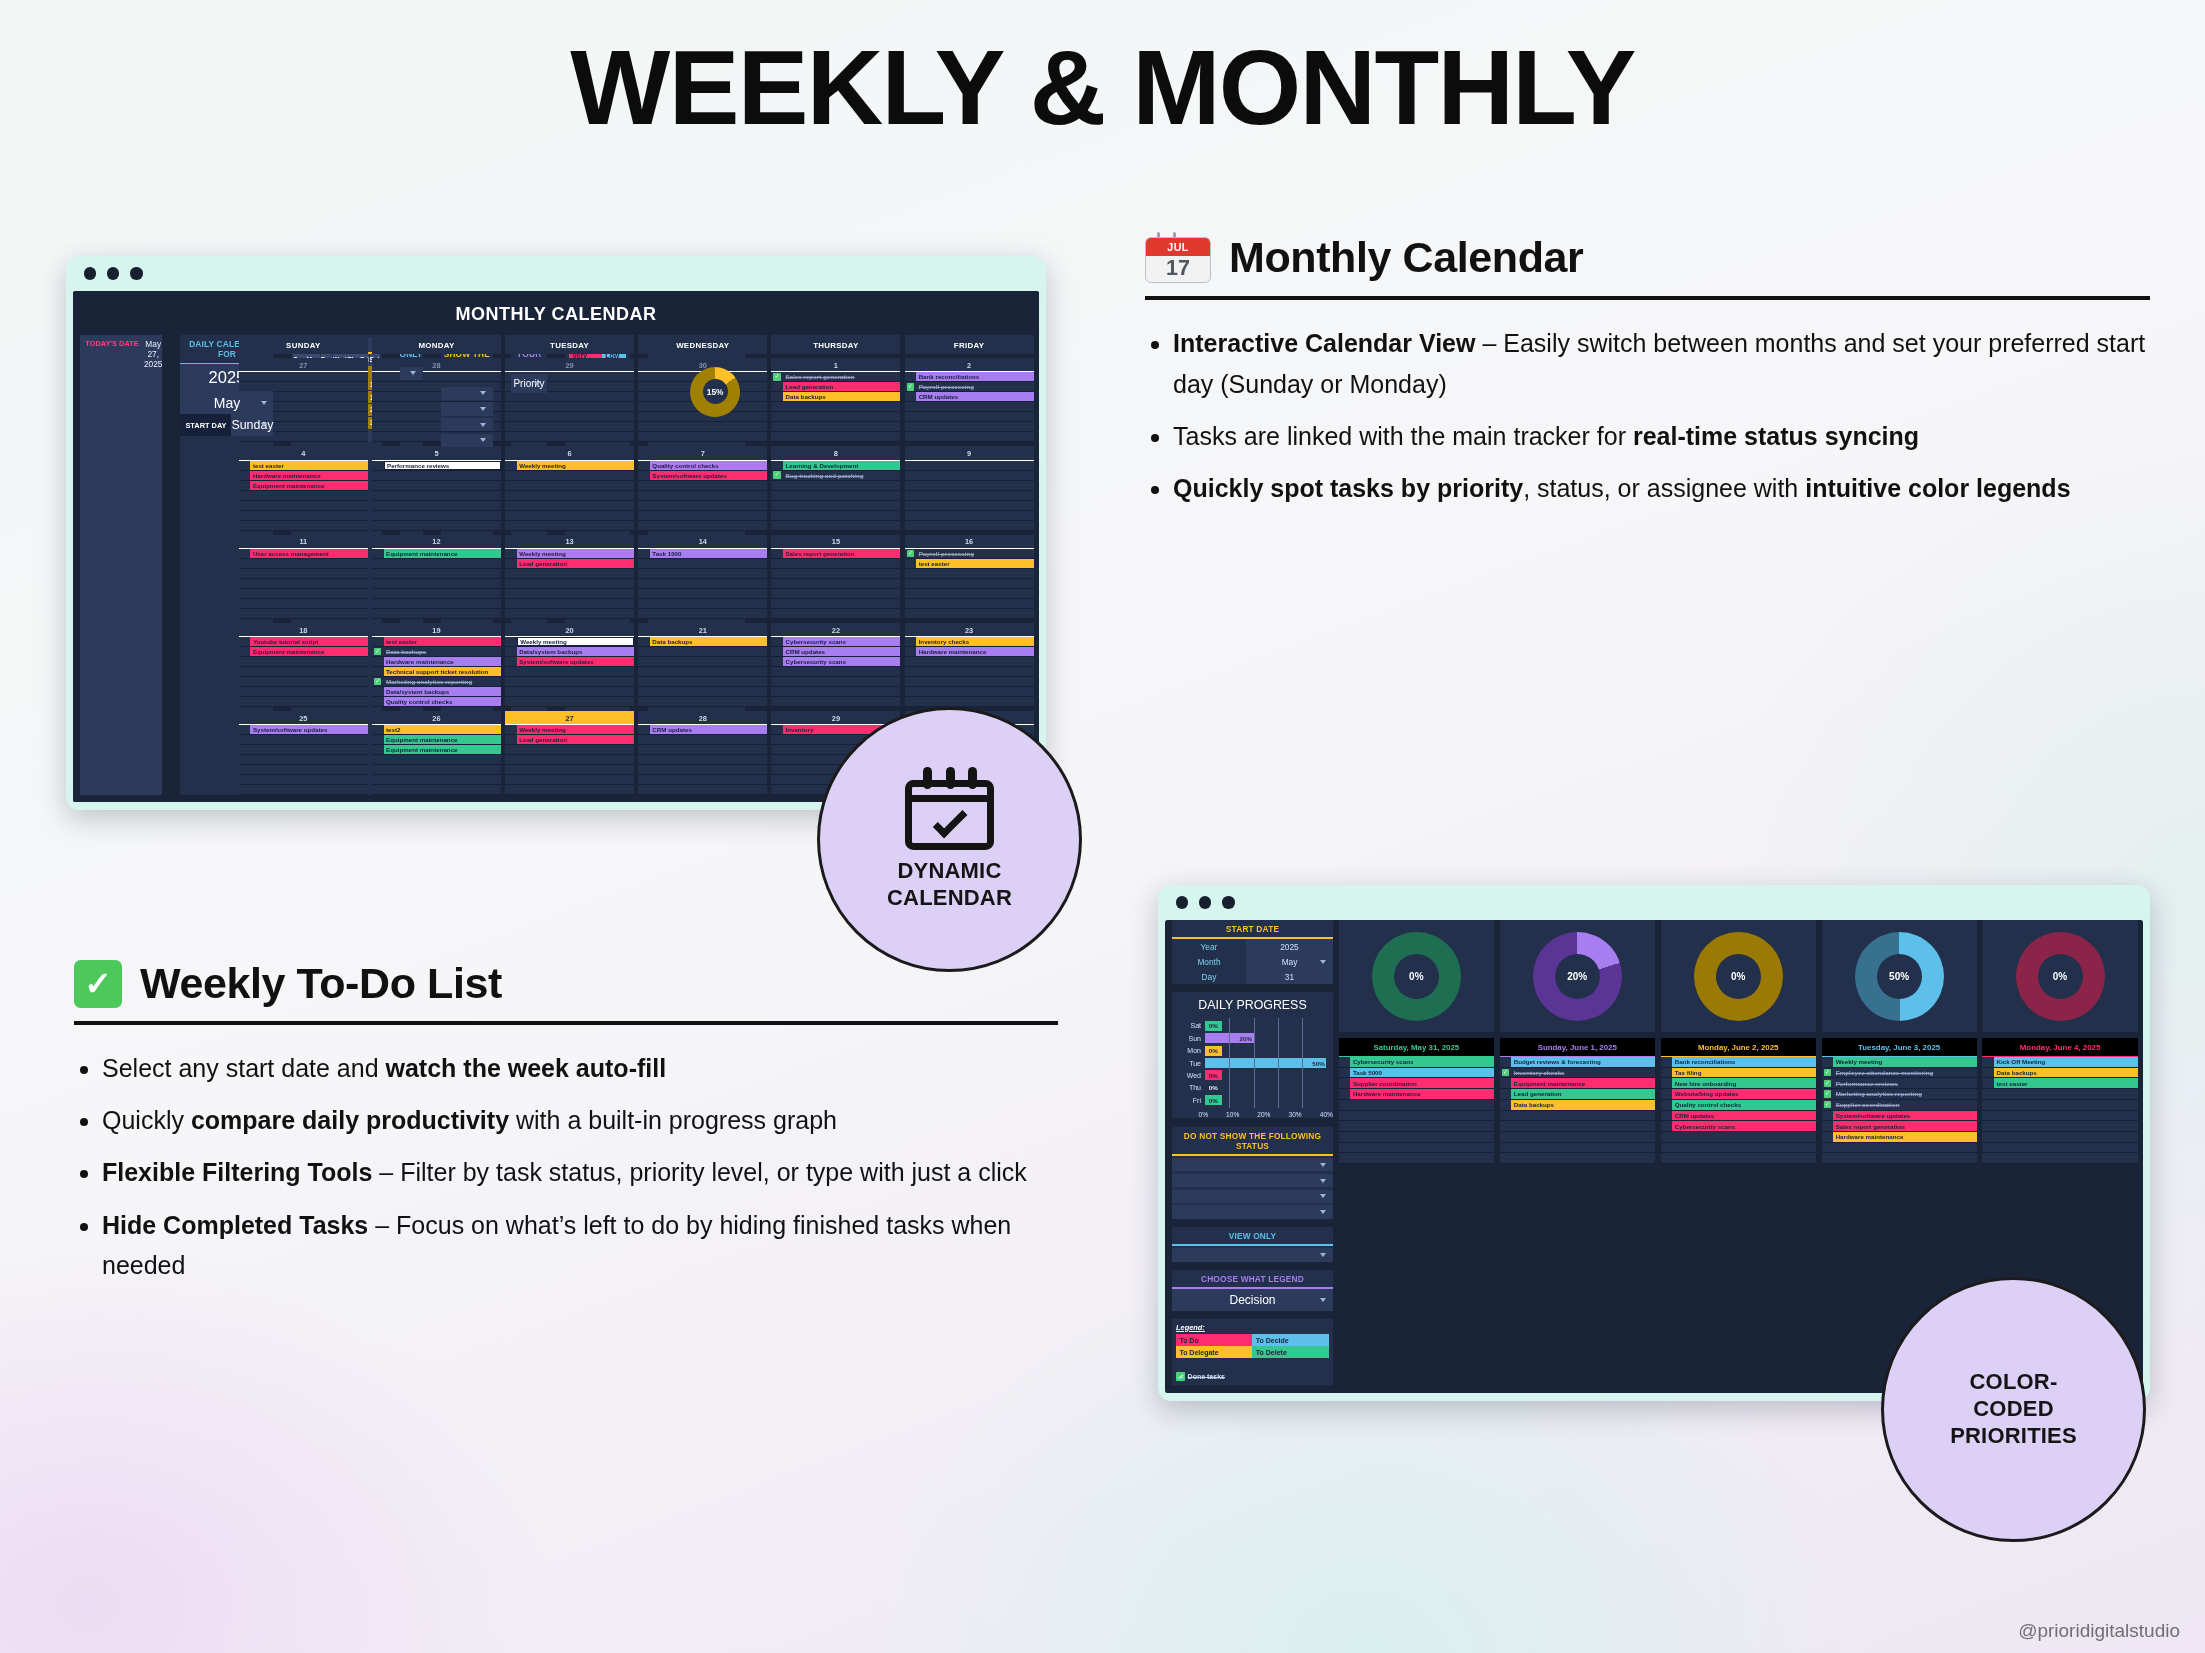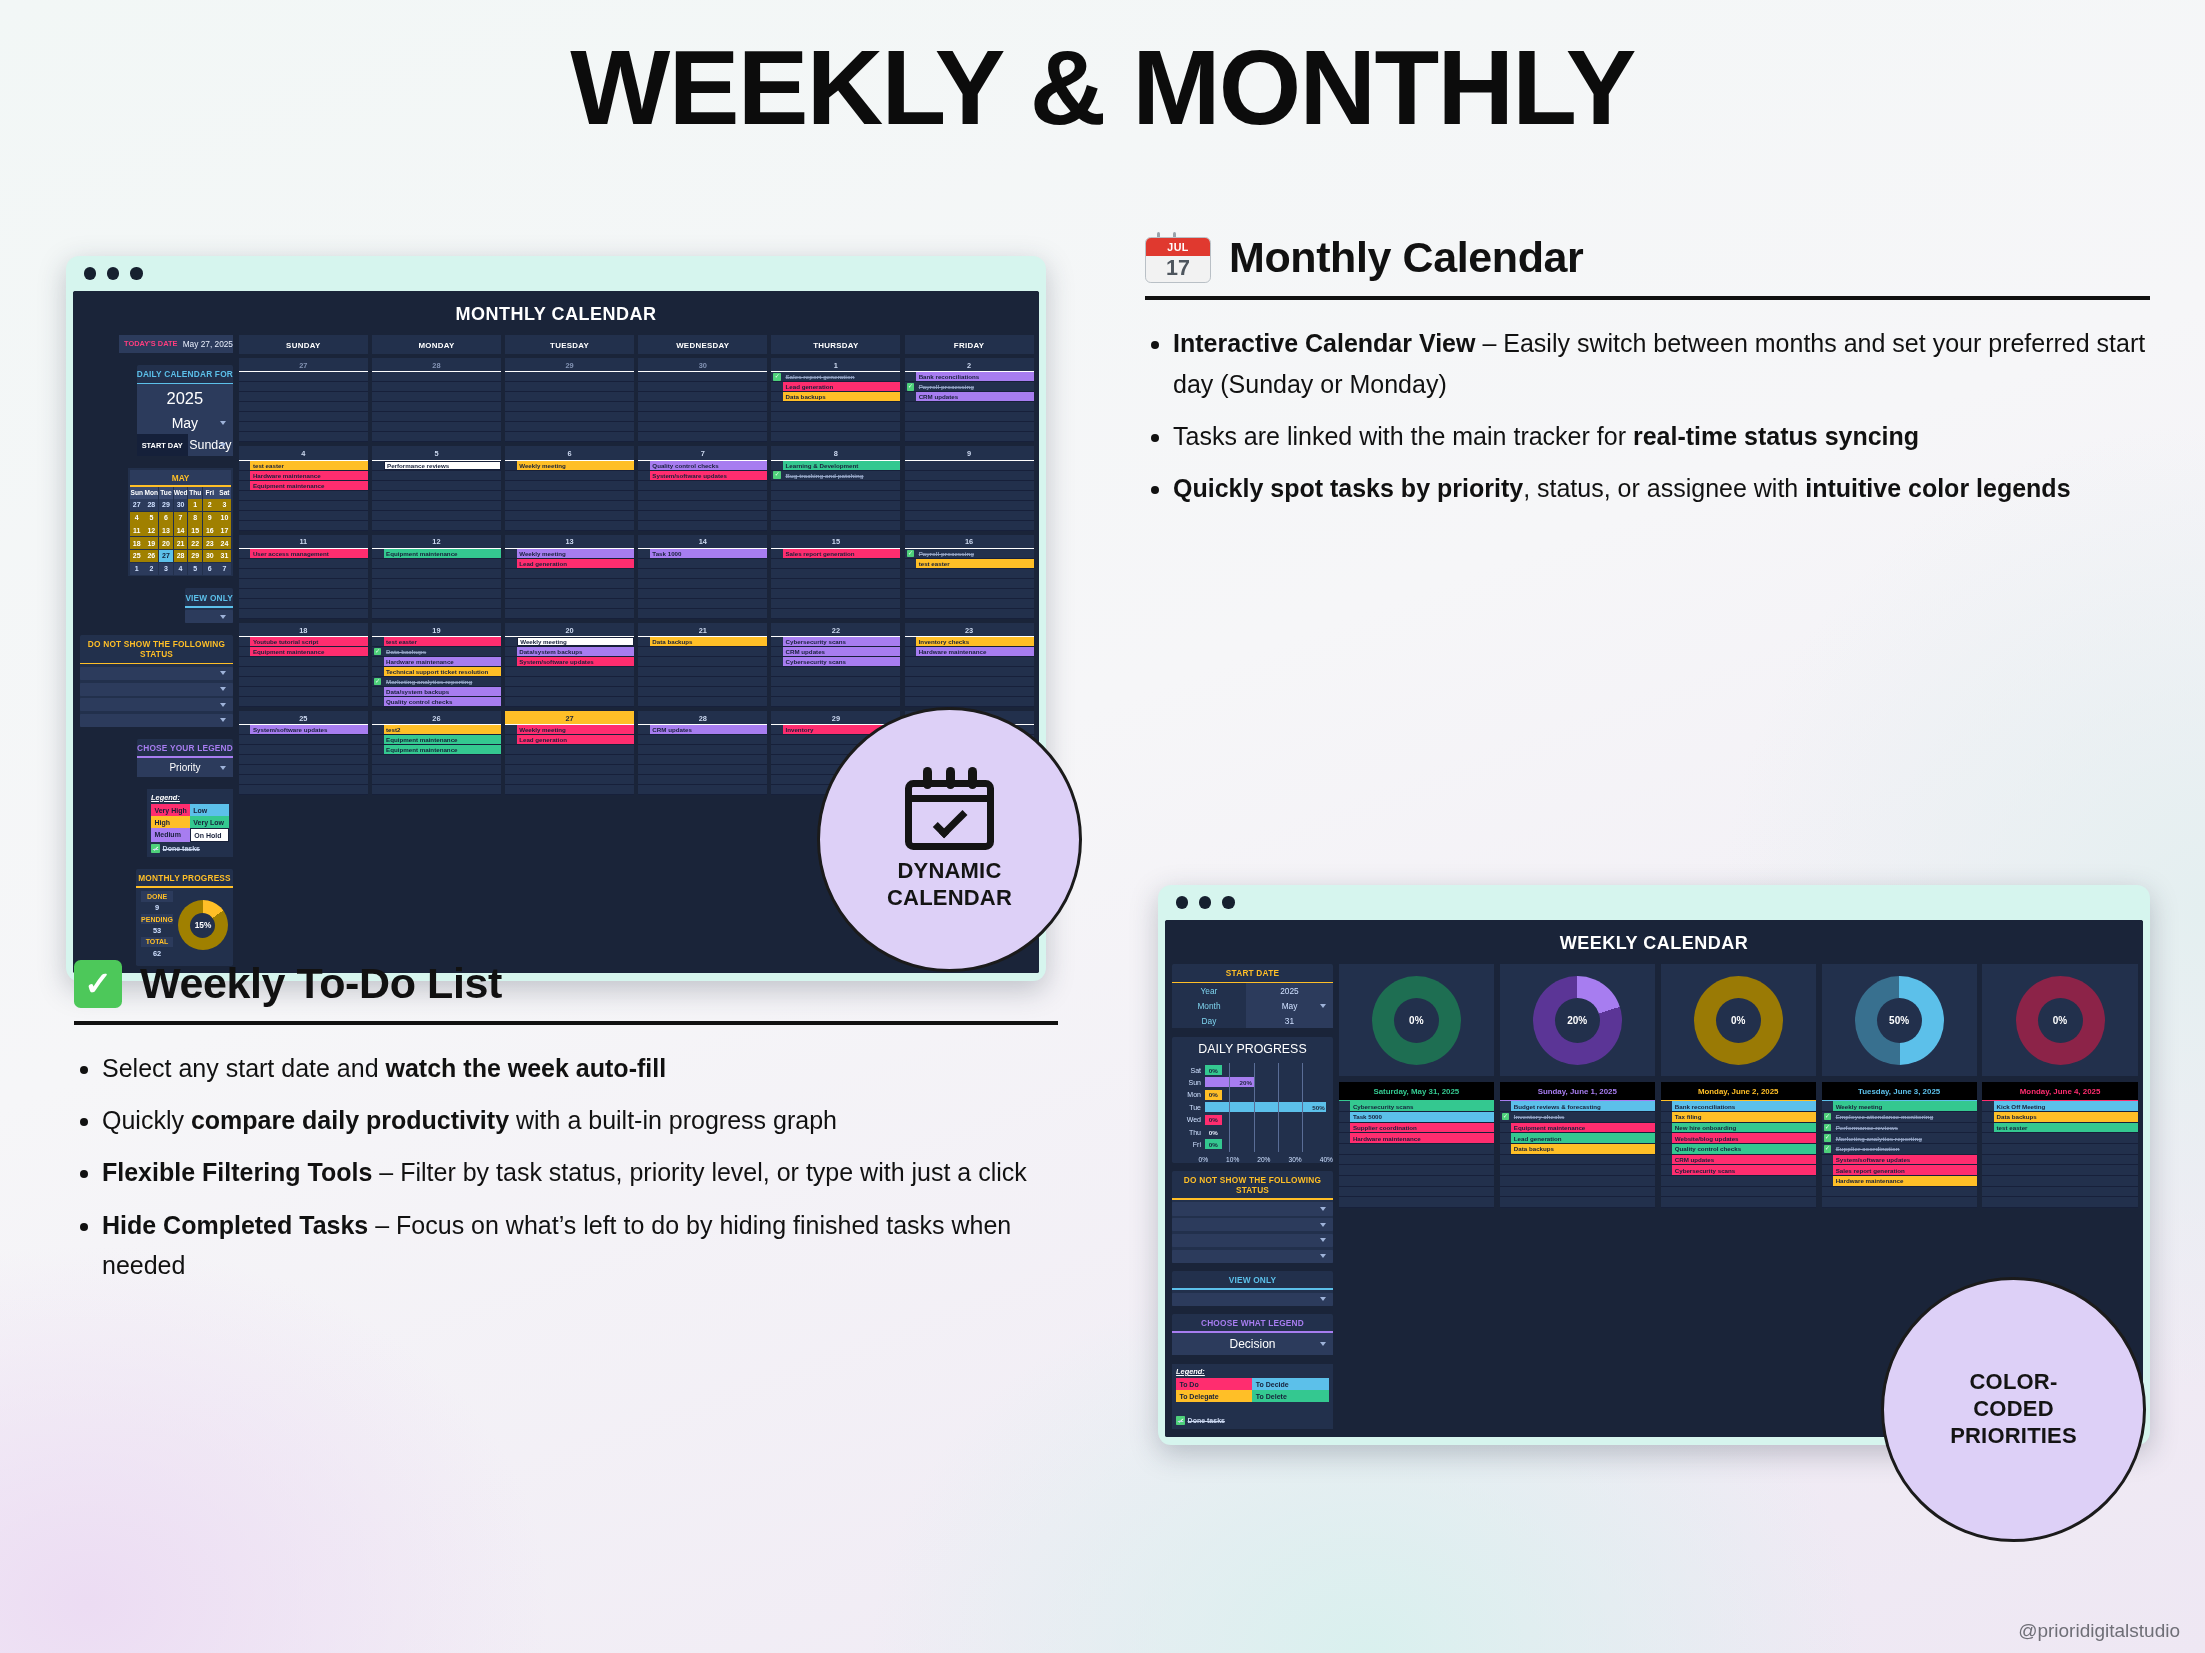--- a/index.html
+++ b/index.html
@@ -31,21 +31,21 @@
             box-shadow: 0 8.3px 28px rgba(40,50,70,.26); }
   .win-bar { height: 35px; border-radius: 13.2px 13.2px 0 0; display: flex; align-items: center; padding-left: 18px; gap: 10.7px; }
   .dot { width: 12.4px; height: 12.4px; border-radius: 50%; background: #16202f; }
   .win-body { background: #161f33; margin: 0 7.4px; border-radius: 2.5px; overflow: hidden; }
 
   
   #monthly-window { left: 66px; top: 256px; width: 980px; }
   .sheet-title { text-align: center; color: #fff; font-weight: 700; font-size: 18px; letter-spacing: 0.5px; padding: 13.2px 0 10px; background: #1a2439; }
   .sheet { display: flex; background: #1a2439; padding: 0 5px 6.6px 6.6px; gap: 5.8px; }
 
-  .side-col { width: 153px; display: flex; flex-direction: column; gap: 12px; align-items: flex-end; }
+  .side-col { width: 153px; display: flex; flex-direction: row; gap: 18px; }
   .panel { background: #22304c; border-radius: 1.7px; }
   .pnl-head { text-align: center; font-size: 8.3px; font-weight: 700; letter-spacing: 0.2px; padding: 4.1px 0 3.3px; }
   .rule { height: 1.7px; }
 
   .today-row { display: flex; font-size: 8.3px; }
   .today-lbl { background: #2c3b5c; color: #ff3d7f; font-weight: 700; padding: 4.1px 5px; width: 64px; text-align: center; font-size: 7.4px; }
   .today-val { background: #2c3b5c; color: #e8eefc; flex: 1; text-align: center; padding: 4.1px 0; }
 
   .big-sel { background: #2c3b5c; color: #fff; text-align: center; font-size: 16.5px; padding: 4.1px 0; }
   .sel-row { background: #2c3b5c; color: #fff; text-align: center; font-size: 14px; padding: 3.3px 0; position: relative; }
@@ -1321,21 +1321,20 @@
   </div>
 </div>
 
 <div class="window" id="weekly-window">
   <div class="win-bar">
     <span class="dot"></span>
     <span class="dot"></span>
     <span class="dot"></span>
   </div>
   <div class="win-body">
-    <div class="sheet-title">WEEKLY CALENDAR</div>
     <div class="wsheet">
       <div class="wside">
         <div class="panel">
           <div class="pnl-head" style="color:#ffbf27">START DATE</div>
           <div class="rule" style="background:#ffbf27"></div>
           <div id="w-fields">
               <div class="sd-row">
                 <span class="k">Year</span>
                 <span class="v">2025</span>
               </div>

